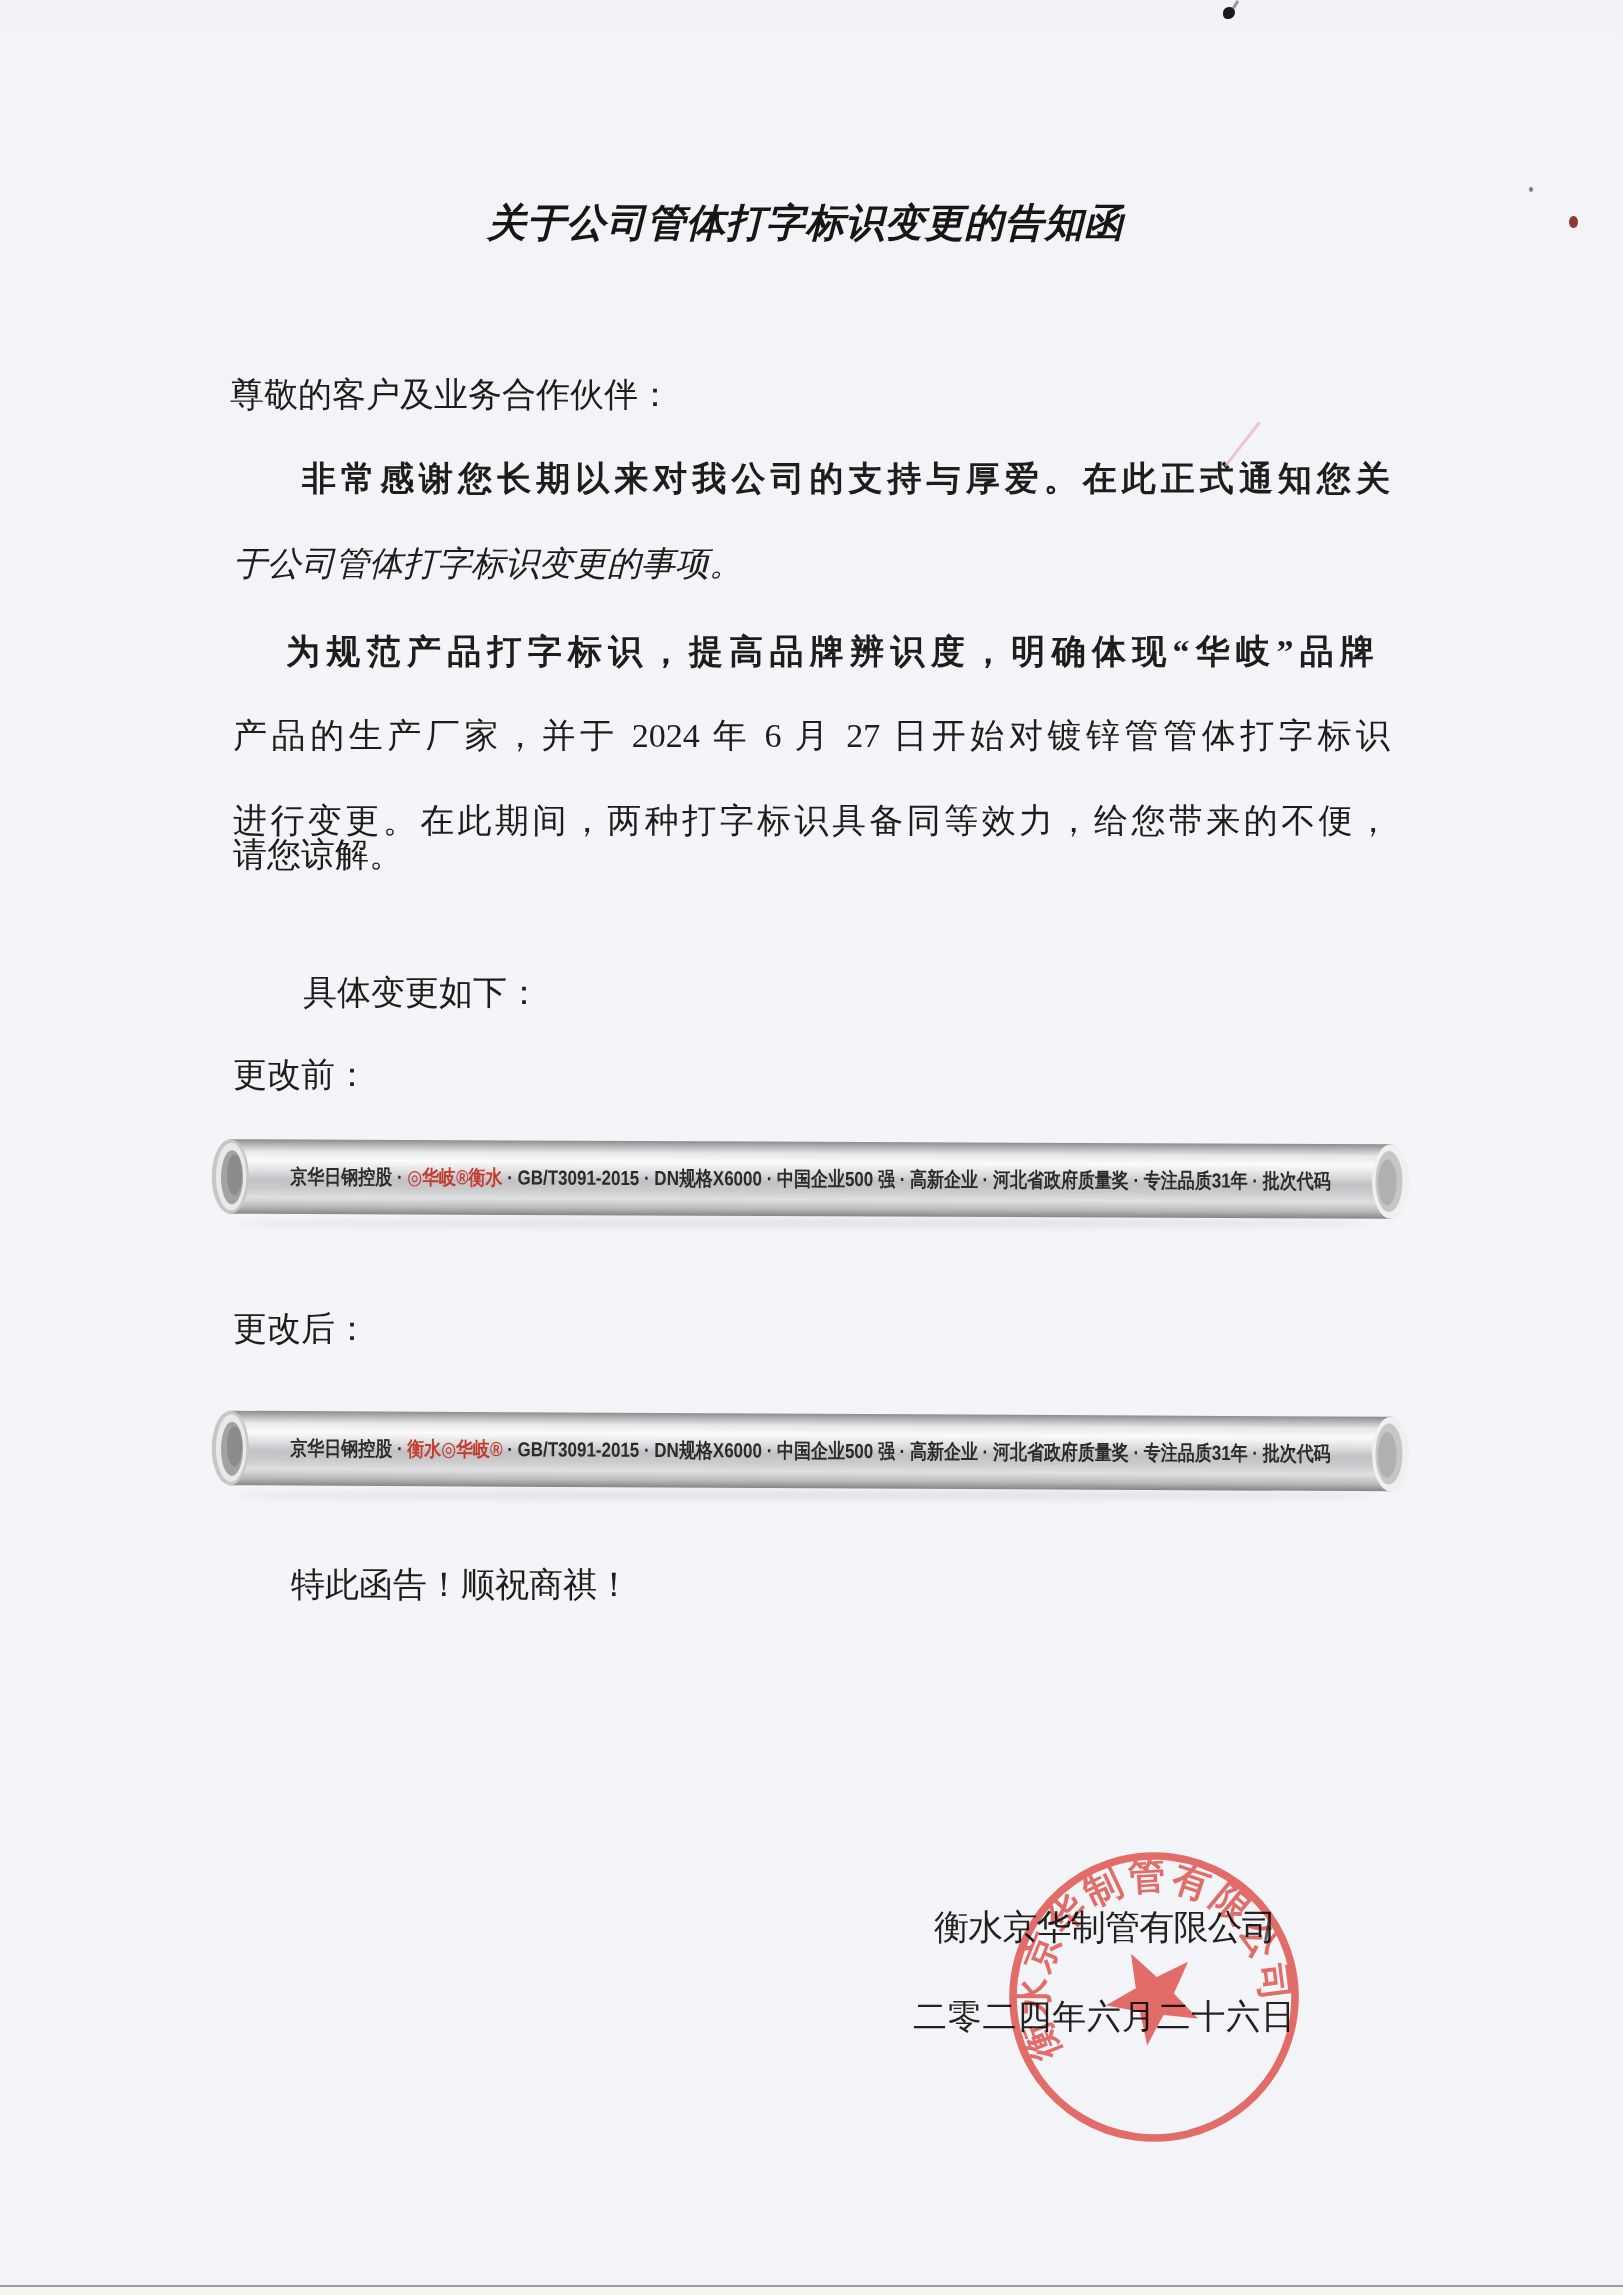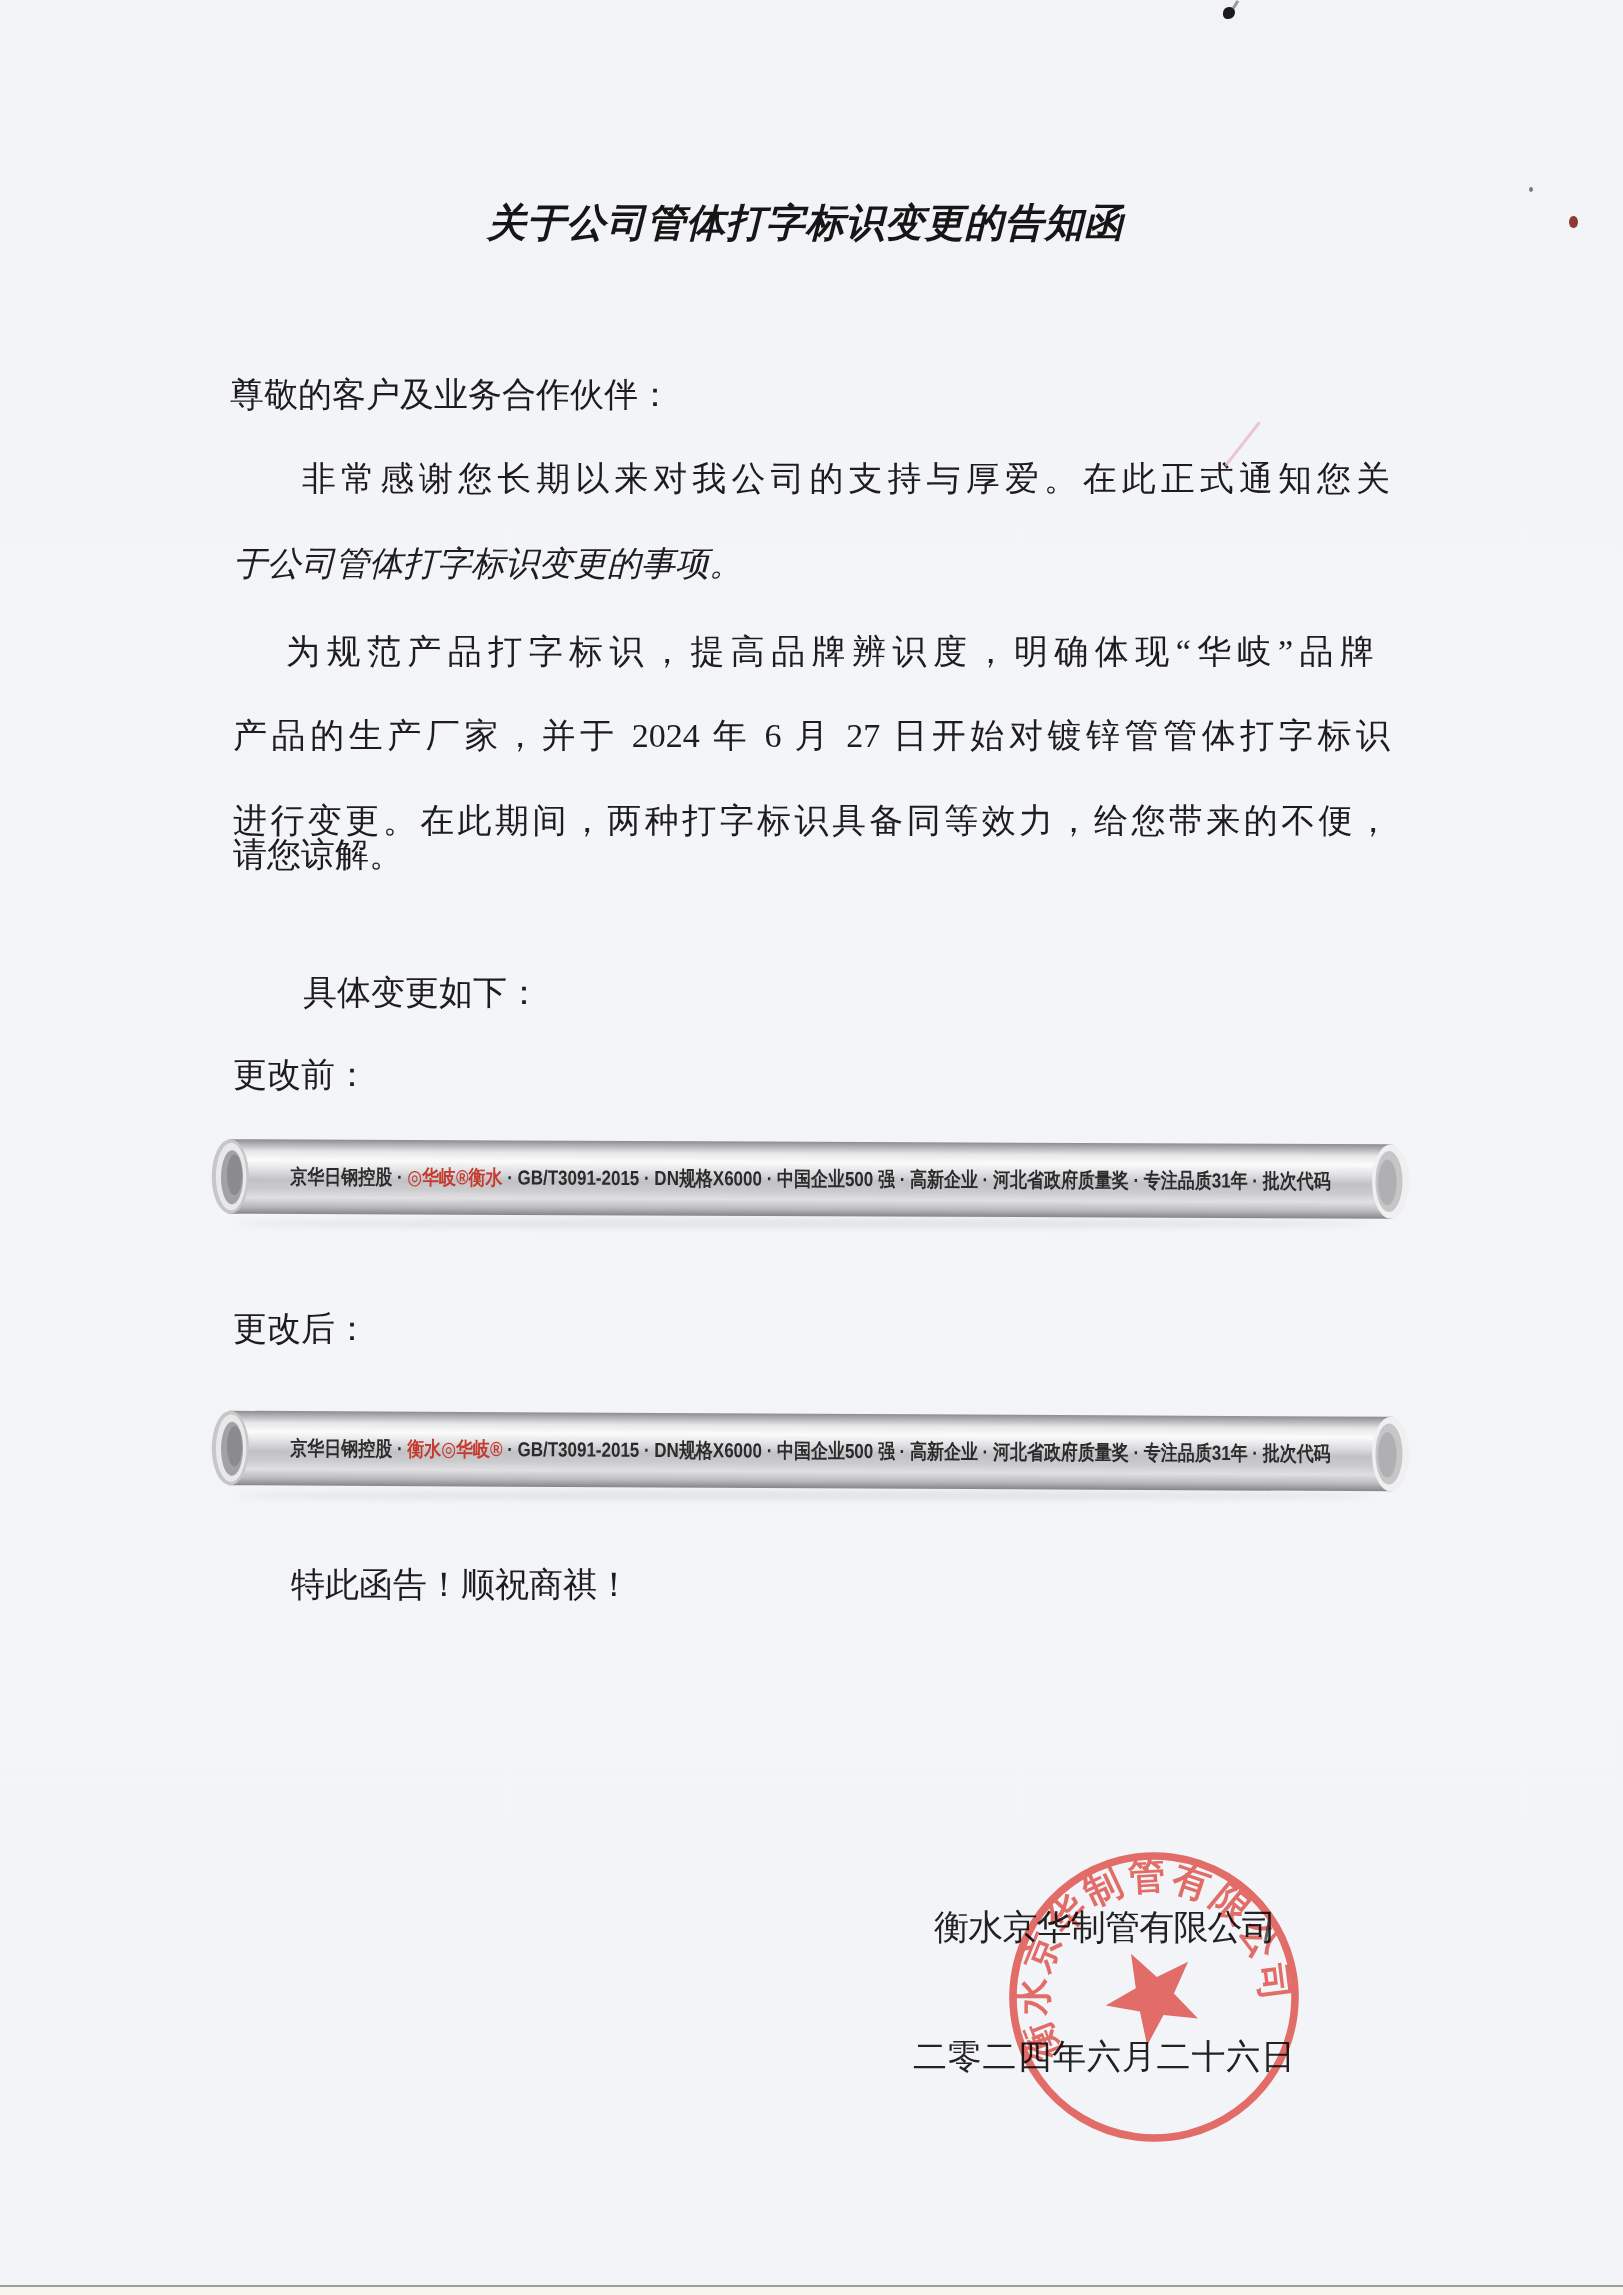--- a/index.html
+++ b/index.html
@@ -19,23 +19,23 @@
     font-style:italic;
   }
   .body-line{
     font-size:34px;line-height:1.25;white-space:nowrap;color:#1d1d1d;
   }
   .just{
     width:1157px;white-space:normal;
     text-align:justify;text-align-last:justify;
     word-break:break-all;
   }
-  .indent{text-indent:69px;}
+  .indent{text-indent:69px;font-weight:bold;}
   .sig-line{font-size:35px;letter-spacing:-0.8px;white-space:nowrap;color:#222;}
-  .date-line{font-size:34px;letter-spacing:0.8px;white-space:nowrap;color:#222;margin-top:40px;}
+  .date-line{font-size:34px;letter-spacing:0.8px;white-space:nowrap;color:#222;}
   .pipe-wrap{width:1201px;height:78px;}
   .pipe-wrap svg{display:block;}
   .pipe-shadow{
     width:1133px;height:8.5px;border-radius:50%;
     background:rgba(80,80,90,0.10);filter:blur(3.4px);
   }
   .stamp{
     width:304px;height:304px;
     opacity:0.84;mix-blend-mode:multiply;
   }

